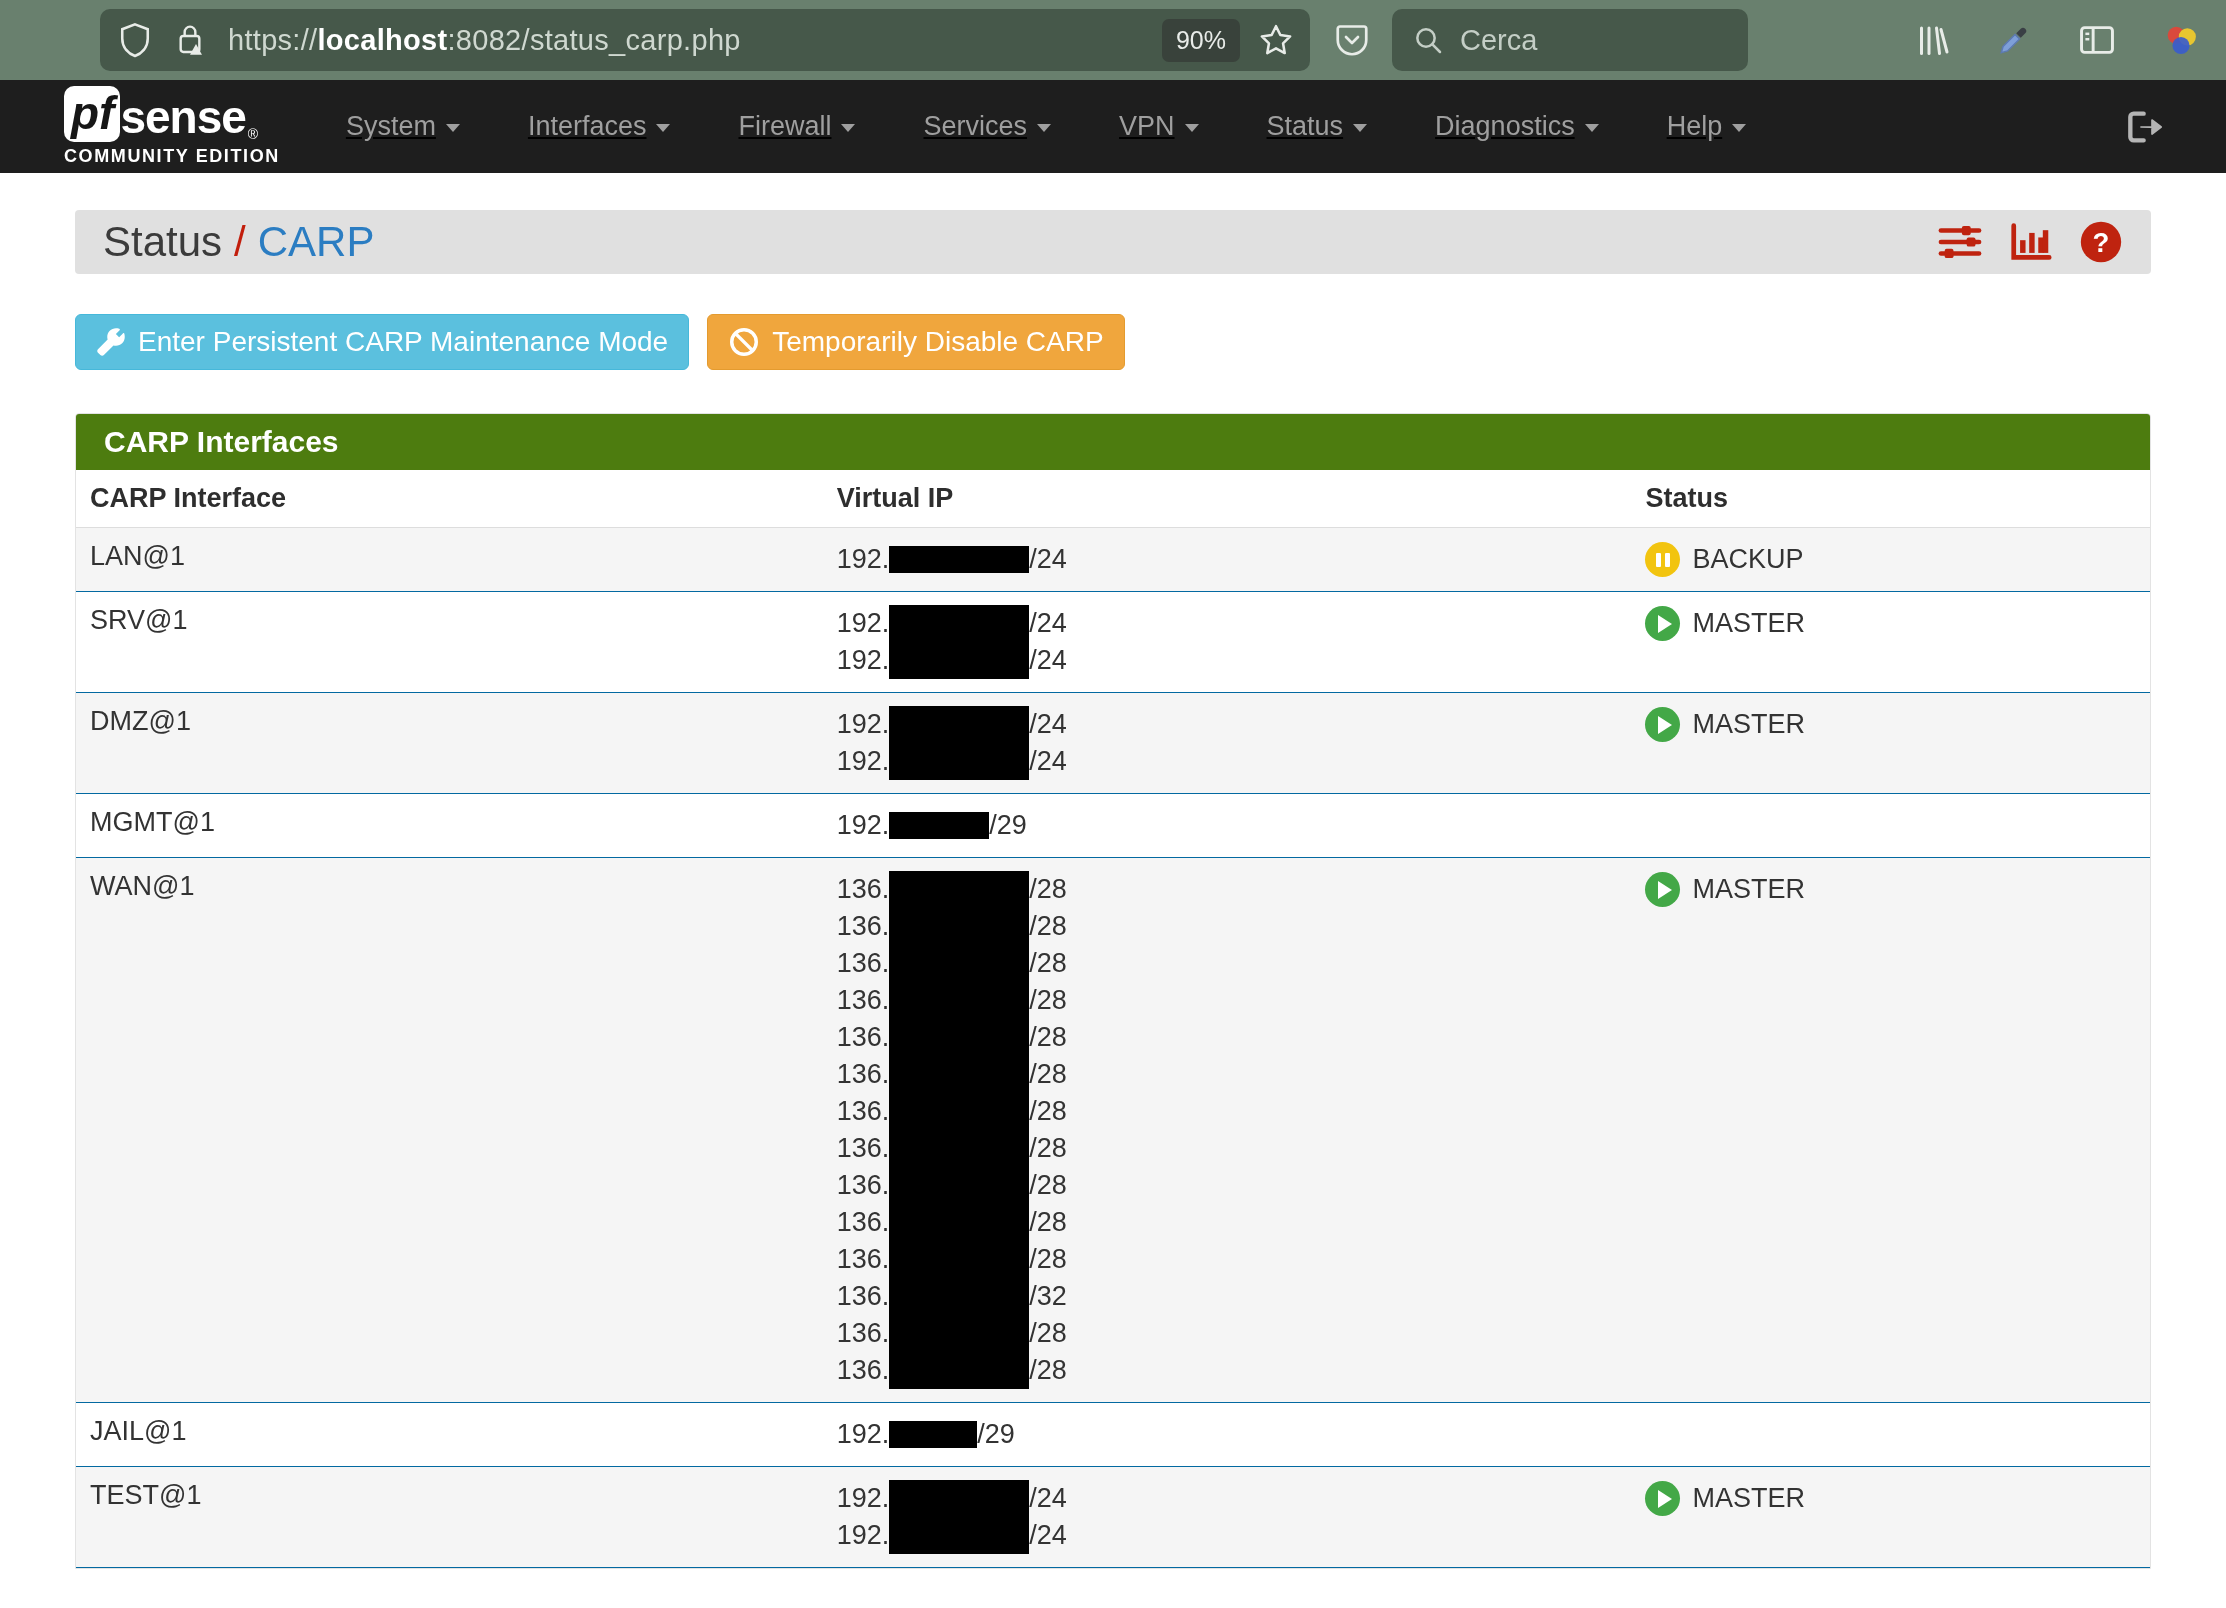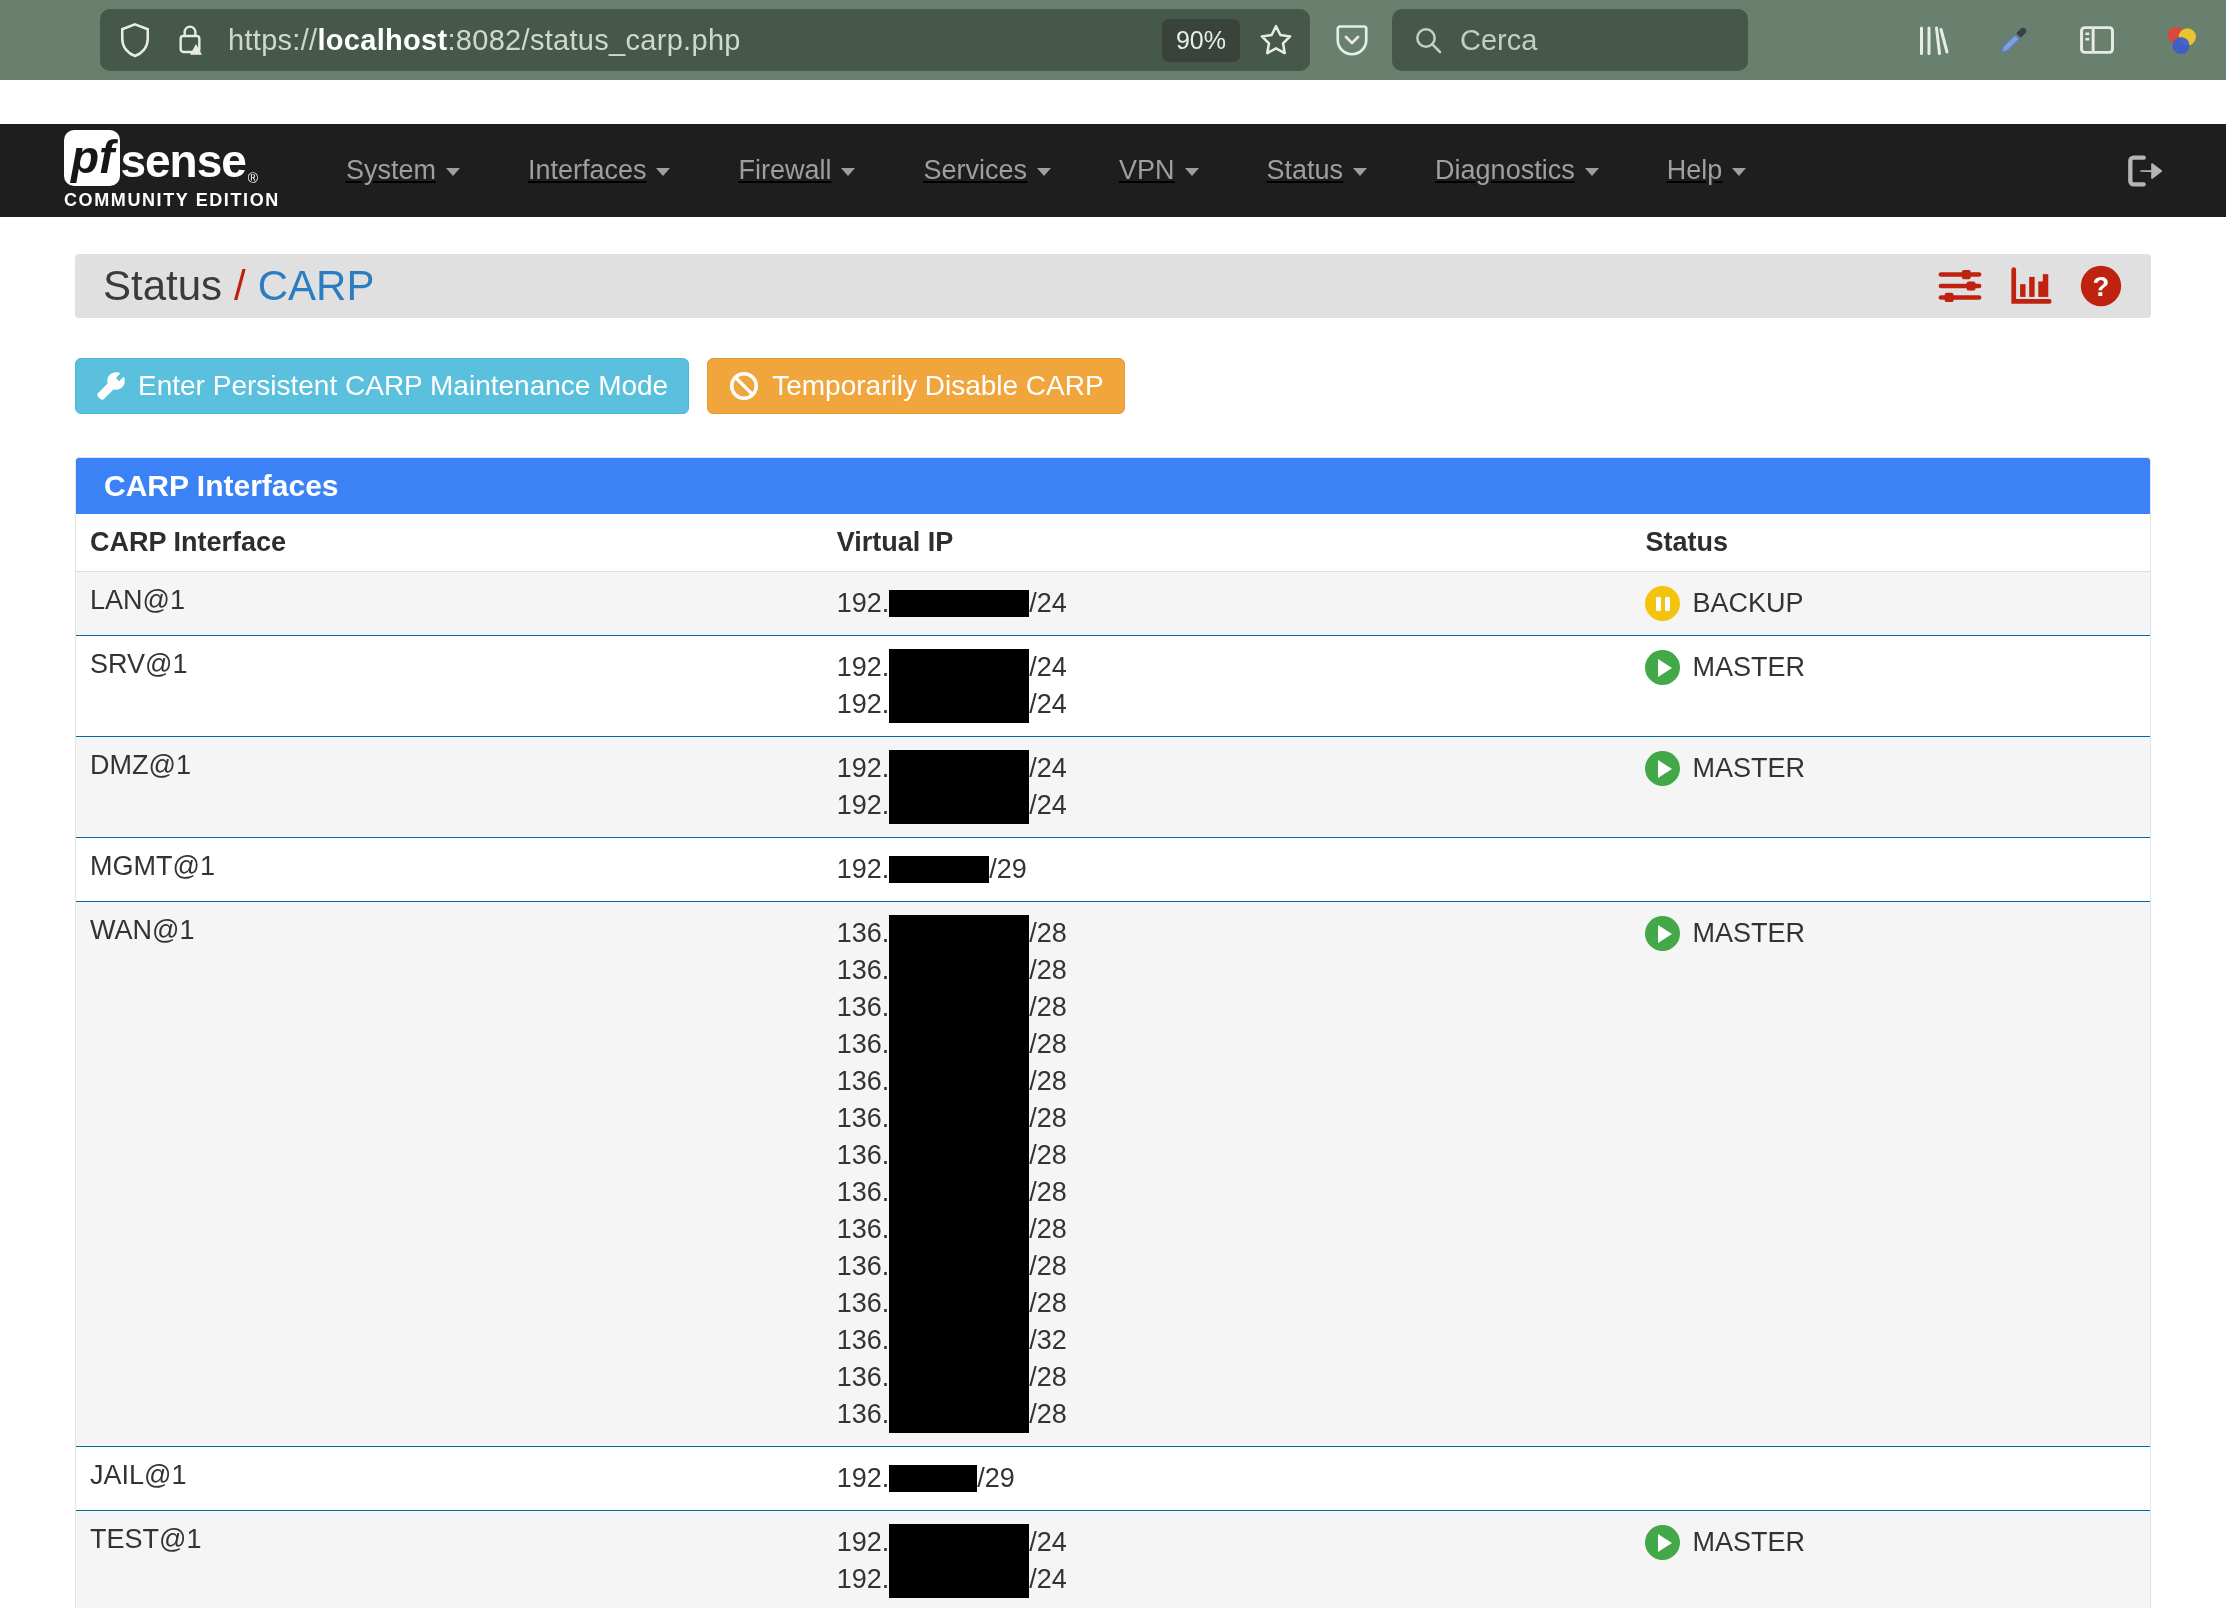--- a/index.html
+++ b/index.html
@@ -15,21 +15,21 @@
   .url-text b { color:#ffffff; font-weight:bold; }
   .zoom-badge { background:#39423b; color:#e9ece9; font-size:25px; padding:7px 14px; border-radius:7px; margin-right:18px; }
   .tb-icon { display:inline-flex; align-items:center; justify-content:center; }
   .pocket { margin:0 22px 0 24px; }
   .searchbar { width:356px; height:62px; background:#46584a; border-radius:10px;
                display:flex; align-items:center; padding:0 20px; gap:16px; }
   .search-ph { font-size:29px; color:#c4cec6; }
   .right-icons { margin-left:auto; display:flex; align-items:center; gap:46px; }
 
   
-  .navbar { height:93px; background:#1e1e1e; display:flex; align-items:center; padding:0 64px;margin-top:44px; }
+  .navbar { height:93px; background:#1e1e1e; display:flex; align-items:center; padding:0 64px; }
   .brand { display:flex; flex-direction:column; margin-right:66px; }
   .brand-row { display:flex; align-items:flex-end; }
   .pf-box { background:#ffffff; color:#161616; font-weight:bold; font-style:italic;
             font-size:46px; line-height:46px; padding:4px 6px 6px 7px; border-radius:10px; }
   .sense { color:#ffffff; font-weight:bold; font-size:46px; line-height:50px; letter-spacing:-1px; }
   .reg { color:#fff; font-size:14px; margin-left:2px; }
   .tagline { color:#ffffff; font-size:18px; font-weight:bold; letter-spacing:1.6px; margin-top:4px; }
   .nav-items { display:flex; align-items:center; gap:68px;text-decoration:underline; }
   .nav-item { color:#9f9f9f; font-size:27px; display:flex; align-items:center; gap:10px; cursor:pointer; }
   .caret { width:0; height:0; border-left:7px solid transparent; border-right:7px solid transparent;
@@ -46,21 +46,21 @@
   .bc-icons { margin-left:auto; display:flex; align-items:center; gap:26px; }
 
   .actions { margin-top:40px; display:flex; gap:18px; }
   .btn { height:56px; border:none; border-radius:6px; color:#fff; font-size:28px;
          font-family:"Liberation Sans", sans-serif;
          display:inline-flex; align-items:center; gap:12px; padding:0 20px; cursor:pointer; }
   .btn-warning { background:#f0a63d; border:1px solid #e49b2f; }
   .btn-info { background:#5bc0de; border:1px solid #46b8da; }
 
   .panel { margin-top:43px; border:1px solid #e3e3e3; border-radius:4px 4px 0 0; }
-  .panel-header { background:#3b82f6; color:#ffffff; font-size:30px; font-weight:bold;
+  .panel-header { background:#4d7c0f; color:#ffffff; font-size:30px; font-weight:bold;
                   padding:11px 28px; border-radius:3px 3px 0 0; }
   table.carp { width:100%; border-collapse:collapse; font-size:27px; color:#333; }
   table.carp col.c1{width:36%;} table.carp col.c2{width:39%;} table.carp col.c3{width:25%;}
   table.carp th { text-align:left; font-weight:bold; color:#2e2e2e; padding:13px 14px; border-bottom:1px solid #ddd;margin-top:18px; }
   table.carp td { vertical-align:top; padding:13px 14px; border-bottom:1px solid #0369a1; }
   table.carp tr.striped { background:#f5f5f5; }
 
   .ip-line { display:flex; align-items:stretch; line-height:37px; height:37px; white-space:nowrap; }
   .redact { background:#000; display:inline-block; }
   .redact.block { width:140px; height:37px; }

